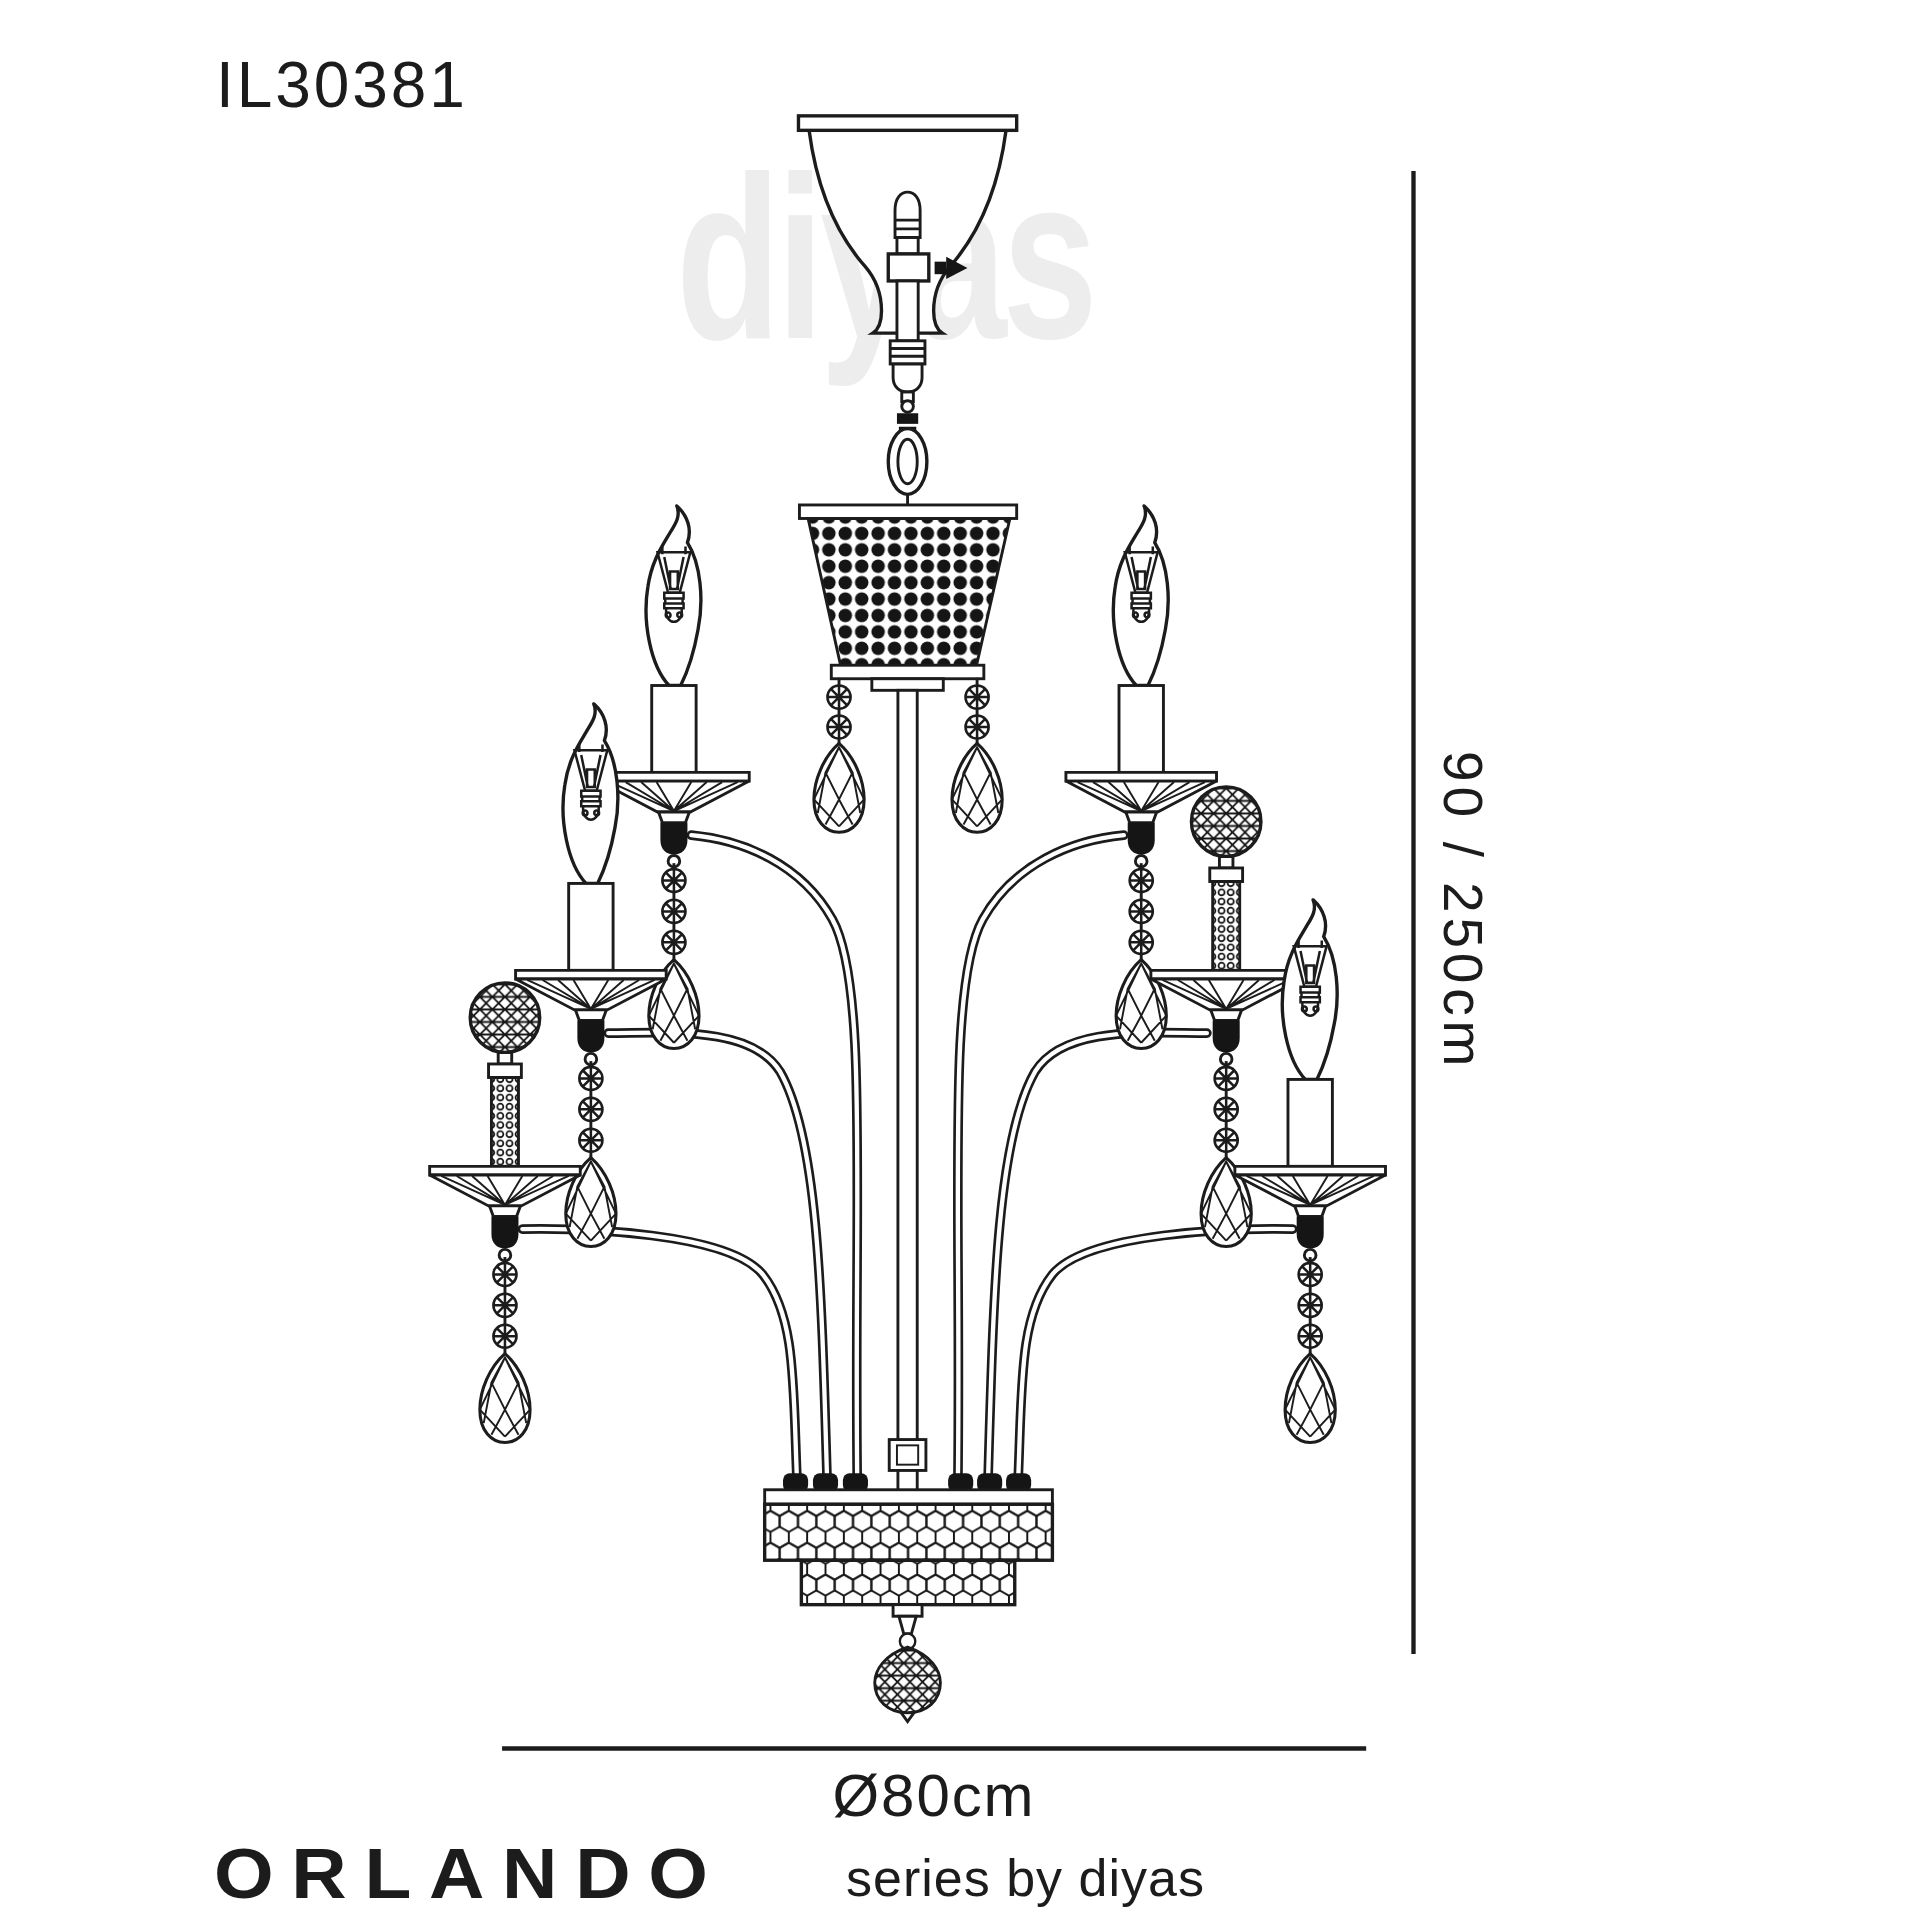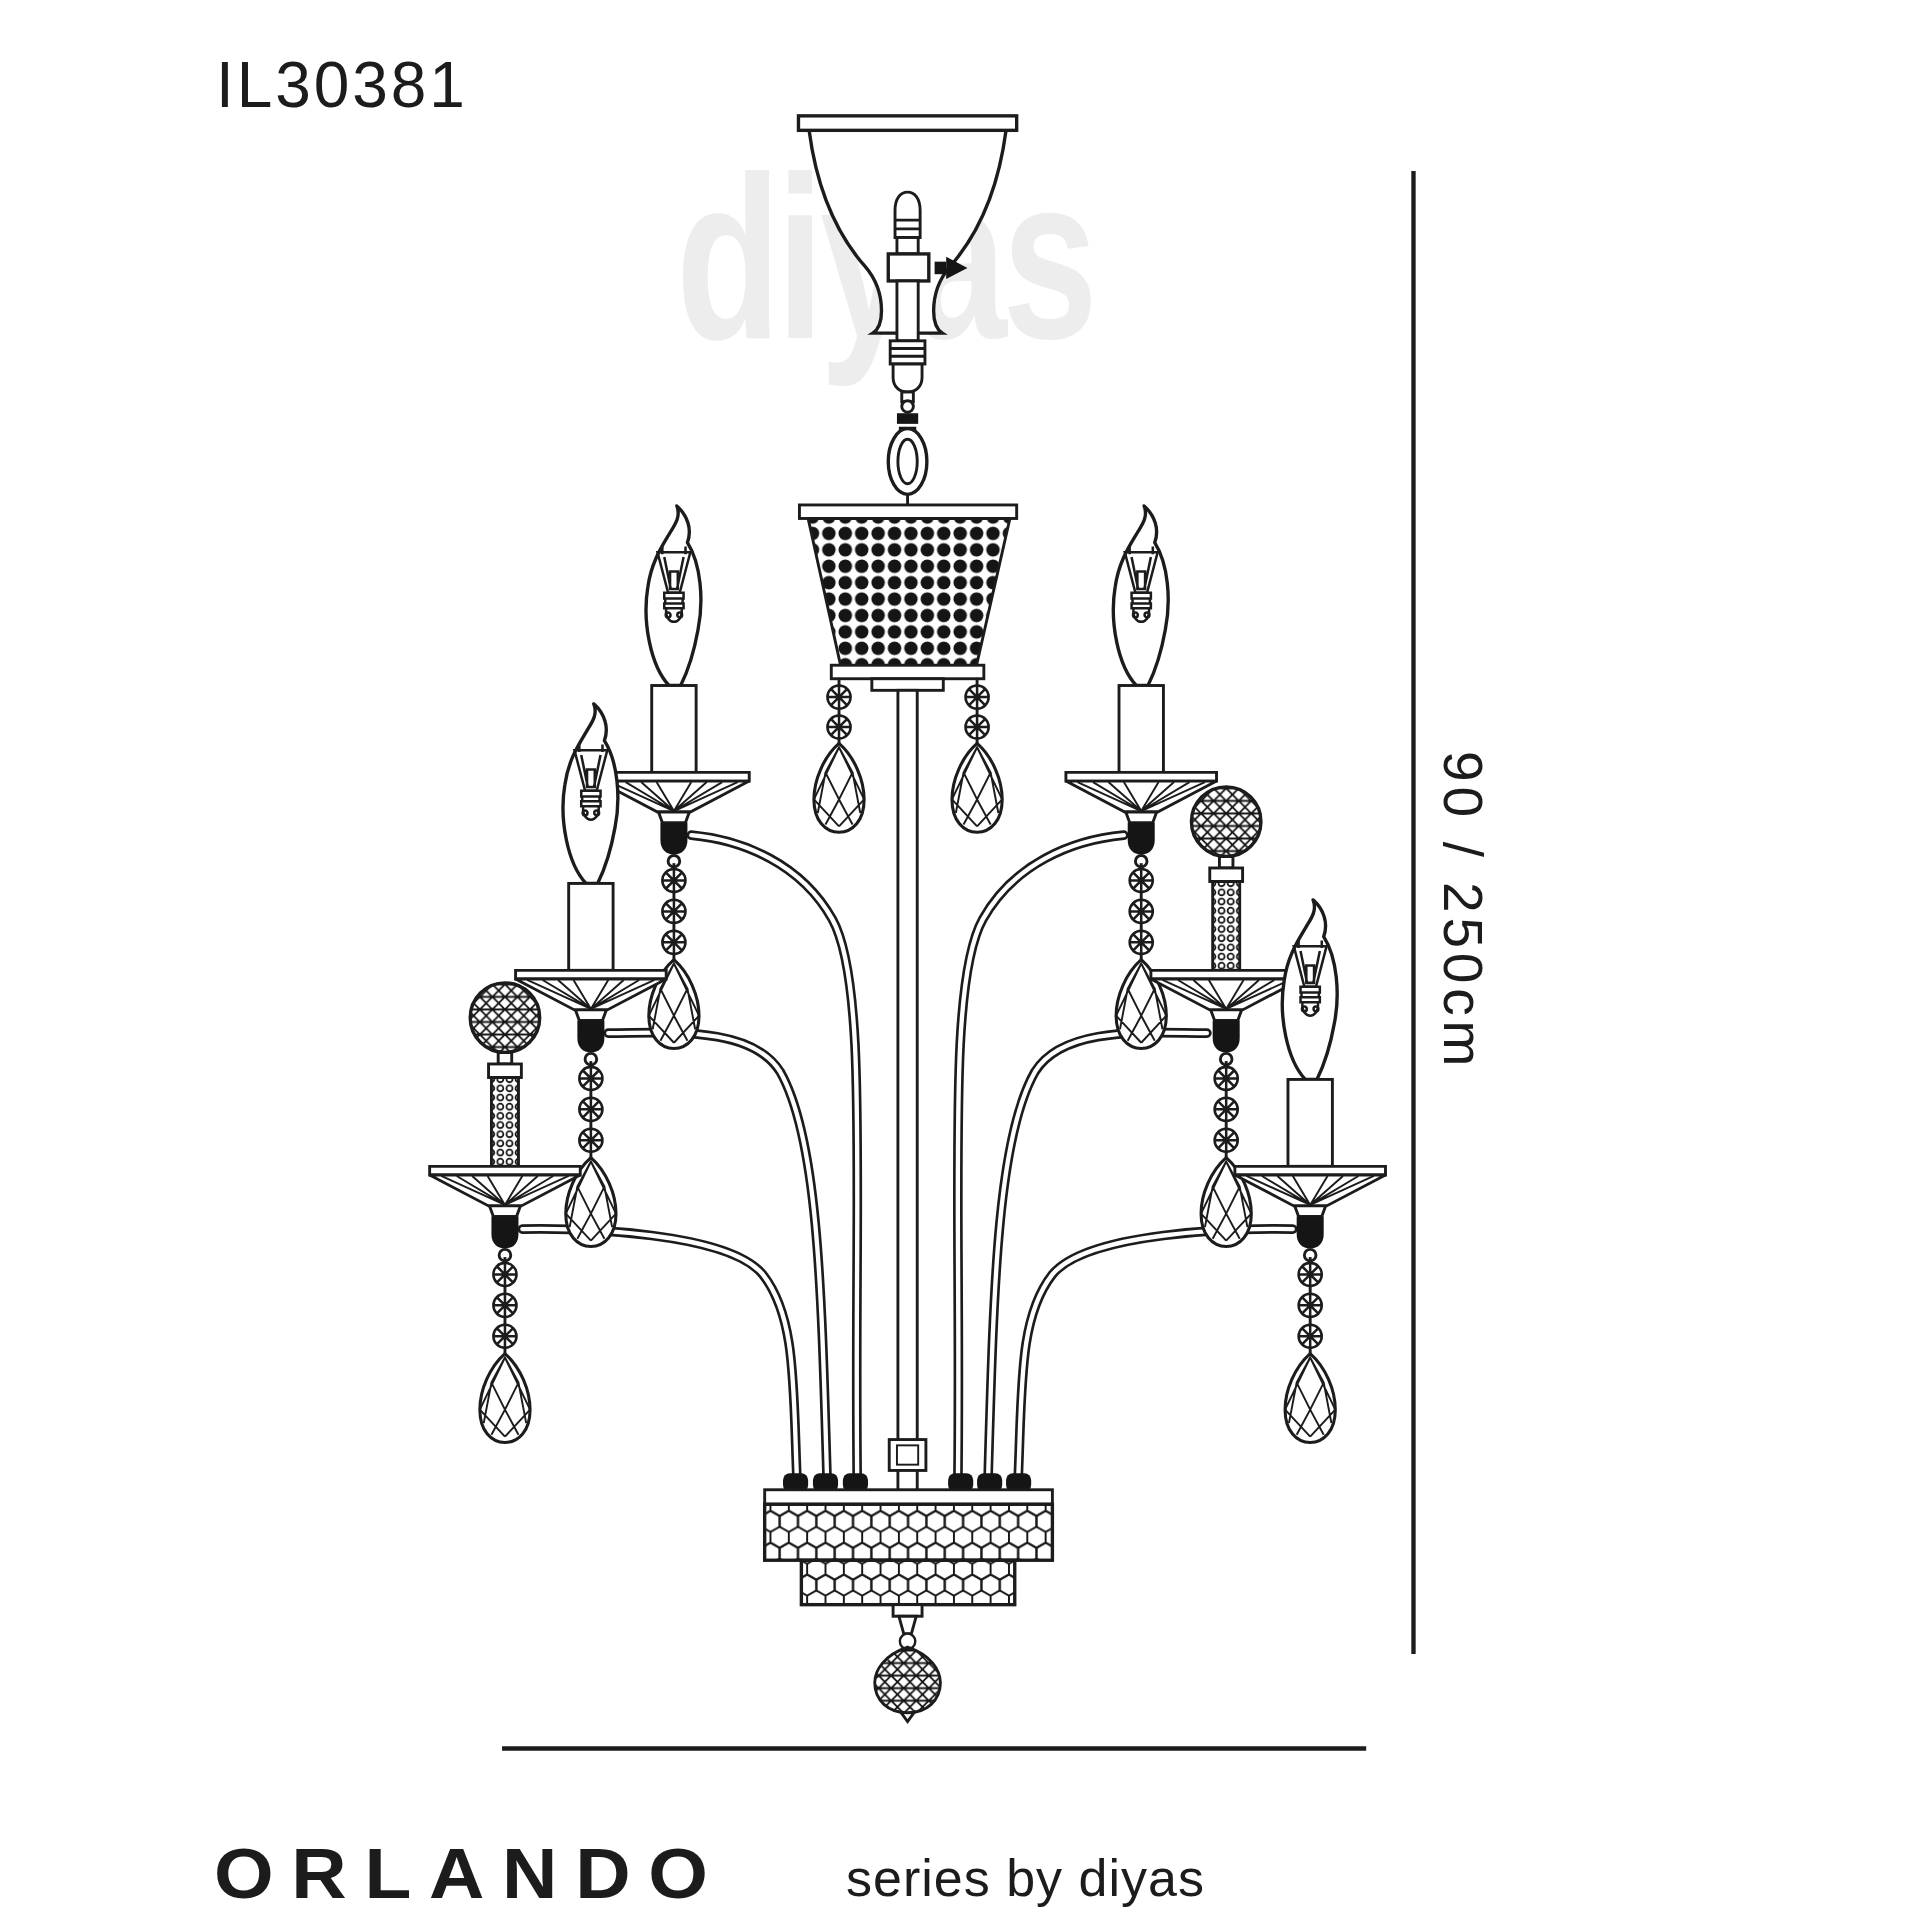--- a/index.html
+++ b/index.html
@@ -226,17 +226,18 @@
     </g>
 
     <g stroke="#1c1c1c" stroke-width="4.5">
       <line x1="1464" y1="177" x2="1464" y2="1713"></line>
       <line x1="520" y1="1811" x2="1415" y2="1811"></line>
     </g>
   </svg>
 
   <div class="product-code">IL30381</div>
   <div class="vdim">90 / 250cm</div>
+  <div class="hdim">Ø80cm</div>
   <div class="series-name">ORLANDO</div>
   <div class="series-suffix">series by diyas</div>
 
 </div>
 
 
 </body></html>

